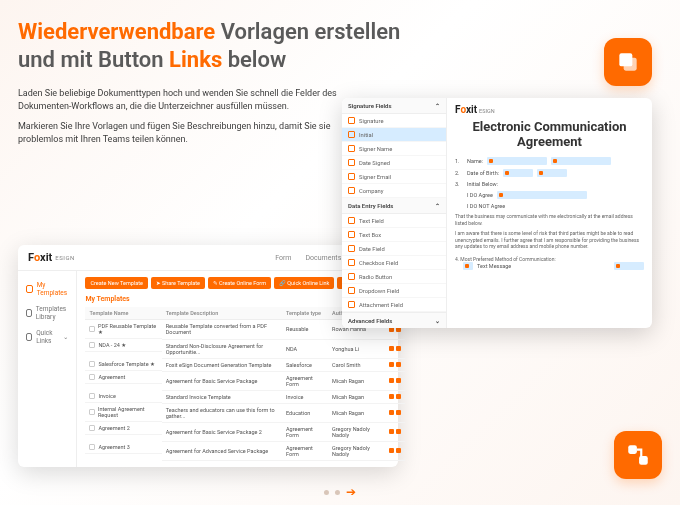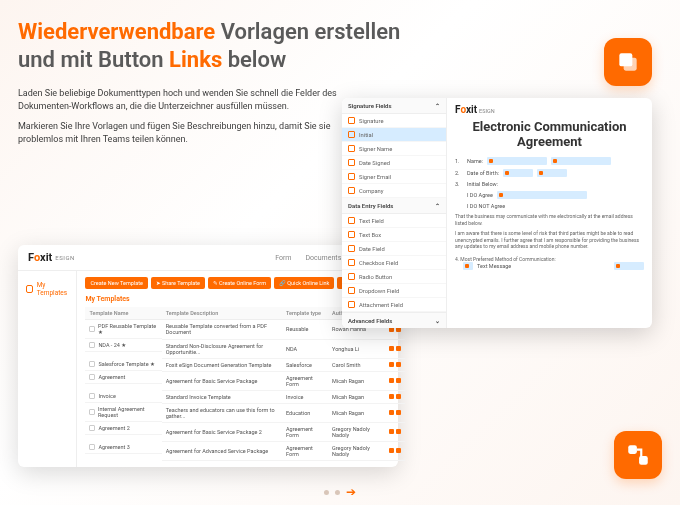--- a/index.html
+++ b/index.html
@@ -101,20 +101,29 @@
       <span>Documents</span>
       <span class="act">Templates</span>
     </div>
   </div>
   <div class="pl-body">
     <div class="sidebar">
       <div class="sb-item act">
           <span class="sb-ic"></span>
           <span>My Templates</span>
         </div>
+      <div class="sb-item">
+          <span class="sb-ic"></span>
+          <span>Templates Library</span>
+        </div>
+      <div class="sb-item">
+          <span class="sb-ic"></span>
+          <span>Quick Links</span>
+          <span style="margin-left:auto">⌄</span>
+        </div>
     </div>
     <div class="main">
       <div class="toolbar">
         <span class="tbtn">Create New Template</span>
         <span class="tbtn">➤ Share Template</span>
         <span class="tbtn">✎ Create Online Form</span>
         <span class="tbtn">🔗 Quick Online Link</span>
         <span class="tbtn">&lt;/&gt; Generate API public</span>
       </div>
       <div class="section-title">My Templates</div>

